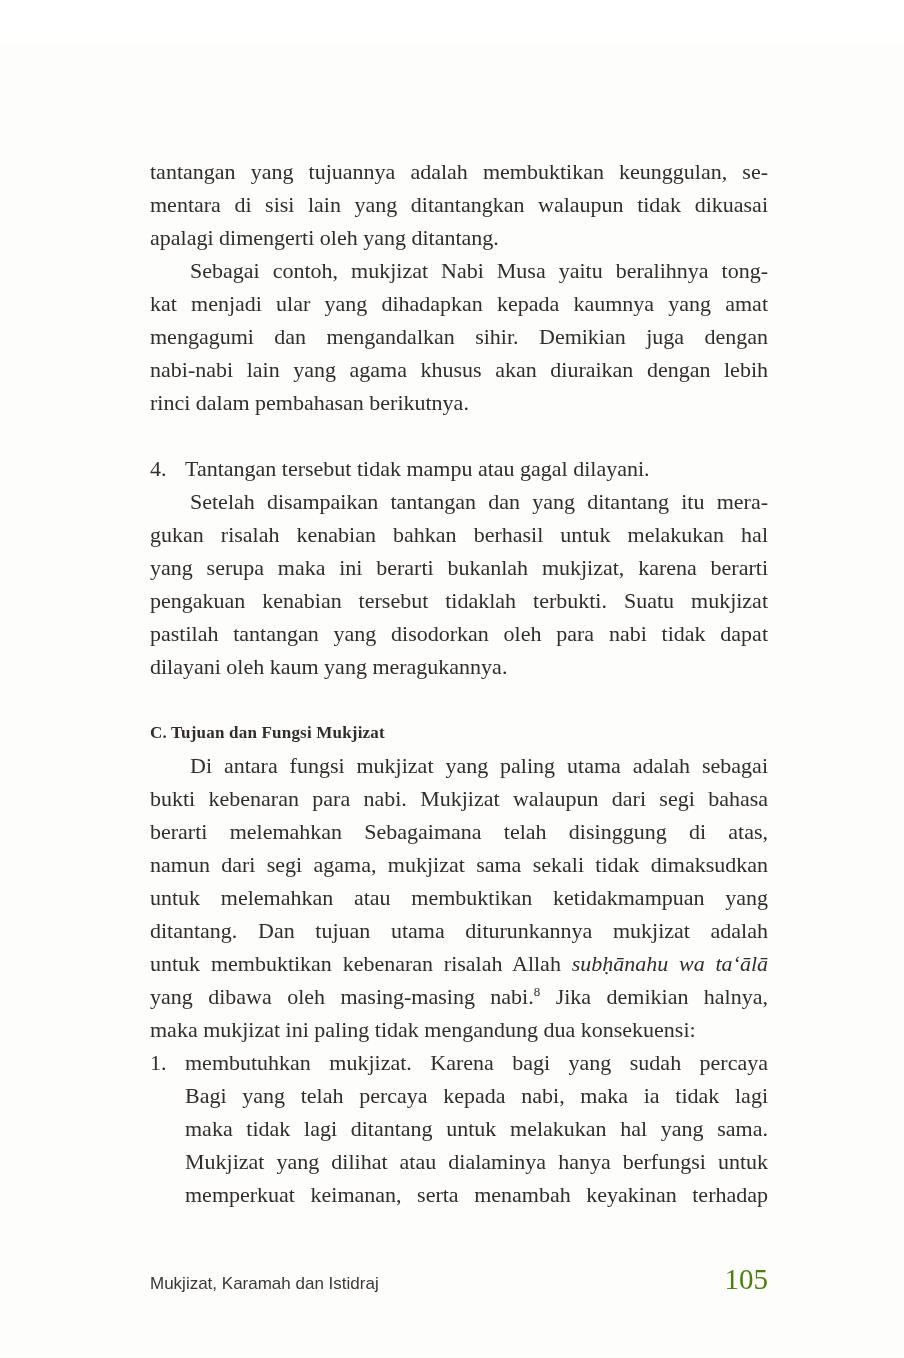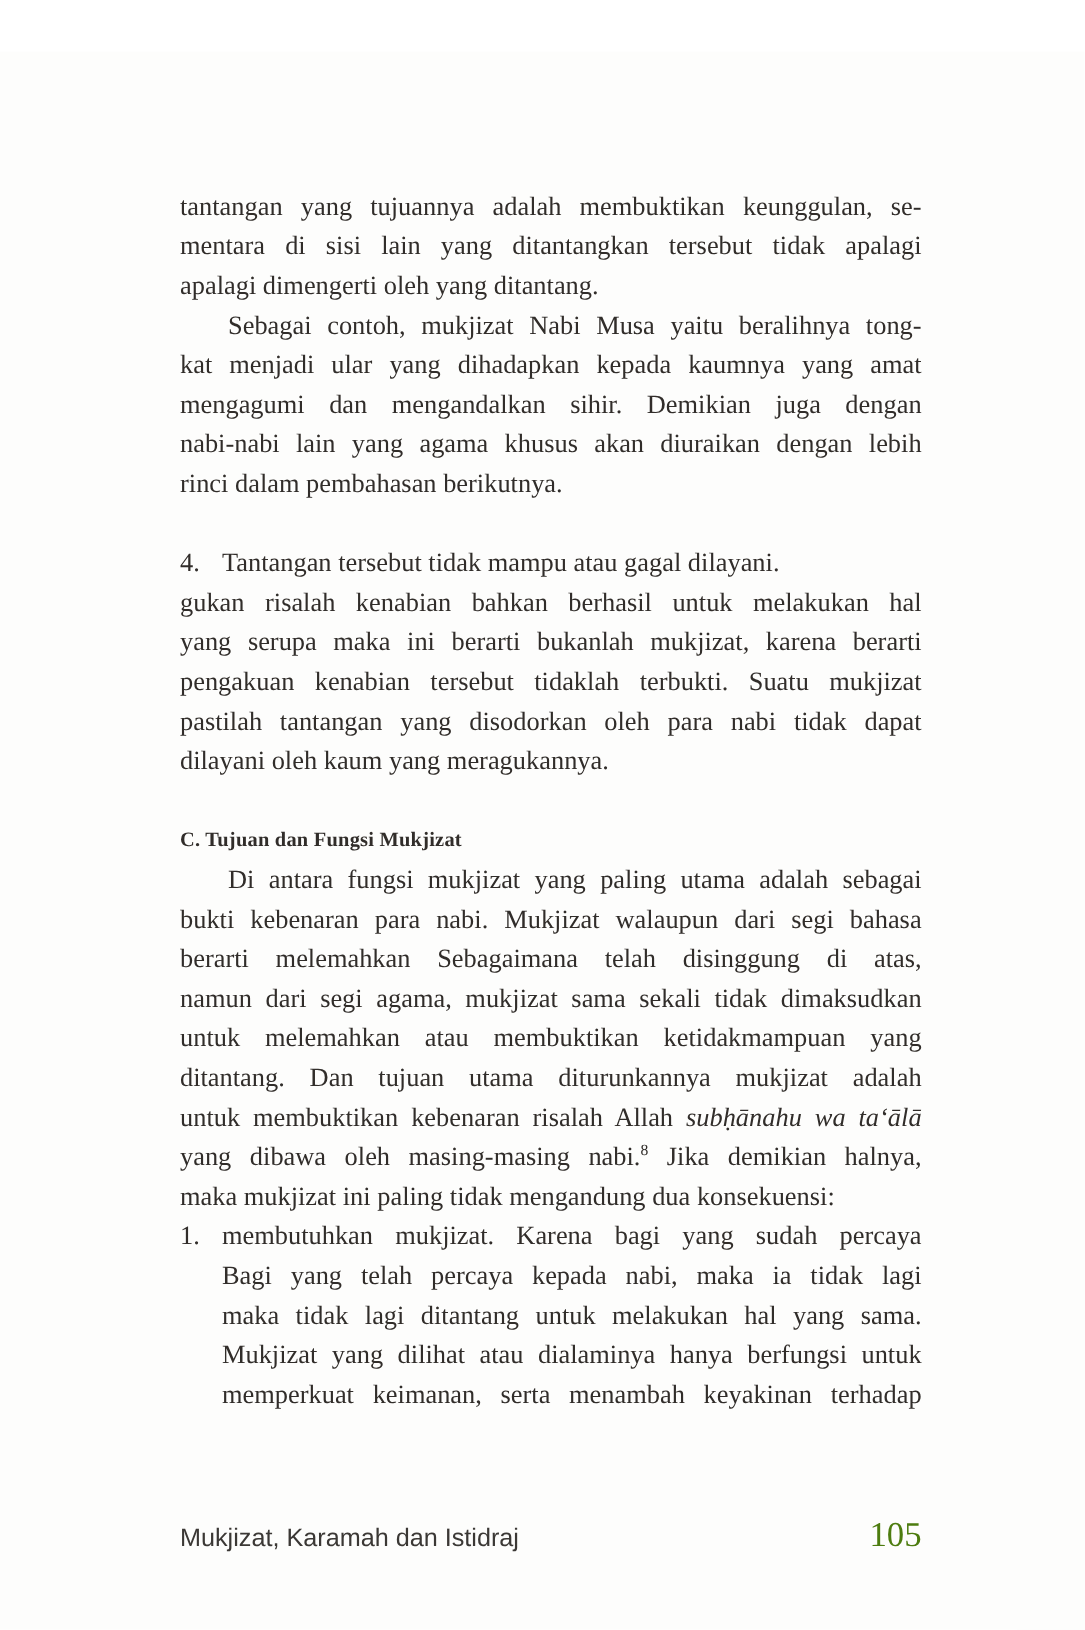--- a/index.html
+++ b/index.html
@@ -56,55 +56,56 @@
   .footer {
     position: absolute;
     left: 150px; top: 1220px;
     width: 618px;
     display: flex;
     justify-content: space-between;
     align-items: baseline;
   }
   .footer .book-title {
     font-family: "Liberation Sans", "DejaVu Sans", sans-serif;
-    font-size: 21px;
+    font-size: 17px;
     color: #3b3835;
   }
   .footer .page-number {
     font-family: "Liberation Serif", "DejaVu Serif", serif;
     font-size: 29px;
     color: #4d7c0f;
   }
 </style>
 </head>
 <body>
 
 <div class="page">
   <div class="content">
 
     <div>
       <div class="line">tantangan yang tujuannya adalah membuktikan keunggulan, se-</div>
-      <div class="line">mentara di sisi lain yang ditantangkan tersebut tidak apalagi</div>
+      <div class="line">mentara di sisi lain yang ditantangkan walaupun tidak dikuasai</div>
       <div class="line end">apalagi dimengerti oleh yang ditantang.</div>
     </div>
 
     <div>
       <div class="line indent">Sebagai contoh, mukjizat Nabi Musa yaitu beralihnya tong-</div>
       <div class="line">kat menjadi ular yang dihadapkan kepada kaumnya yang amat</div>
       <div class="line">mengagumi dan mengandalkan sihir. Demikian juga dengan</div>
       <div class="line">nabi-nabi lain yang agama khusus akan diuraikan dengan lebih</div>
       <div class="line end">rinci dalam pembahasan berikutnya.</div>
     </div>
 
     <div class="list-item gap-before">
       <span class="num">4.</span>
       <div class="line end">Tantangan tersebut tidak mampu atau gagal dilayani.</div>
     </div>
 
     <div>
+      <div class="line indent">Setelah disampaikan tantangan dan yang ditantang itu mera-</div>
       <div class="line">gukan risalah kenabian bahkan berhasil untuk melakukan hal</div>
       <div class="line">yang serupa maka ini berarti bukanlah mukjizat, karena berarti</div>
       <div class="line">pengakuan kenabian tersebut tidaklah terbukti. Suatu mukjizat</div>
       <div class="line">pastilah tantangan yang disodorkan oleh para nabi tidak dapat</div>
       <div class="line end">dilayani oleh kaum yang meragukannya.</div>
     </div>
 
     <div class="section-heading">C. Tujuan dan Fungsi Mukjizat</div>
 
     <div>

